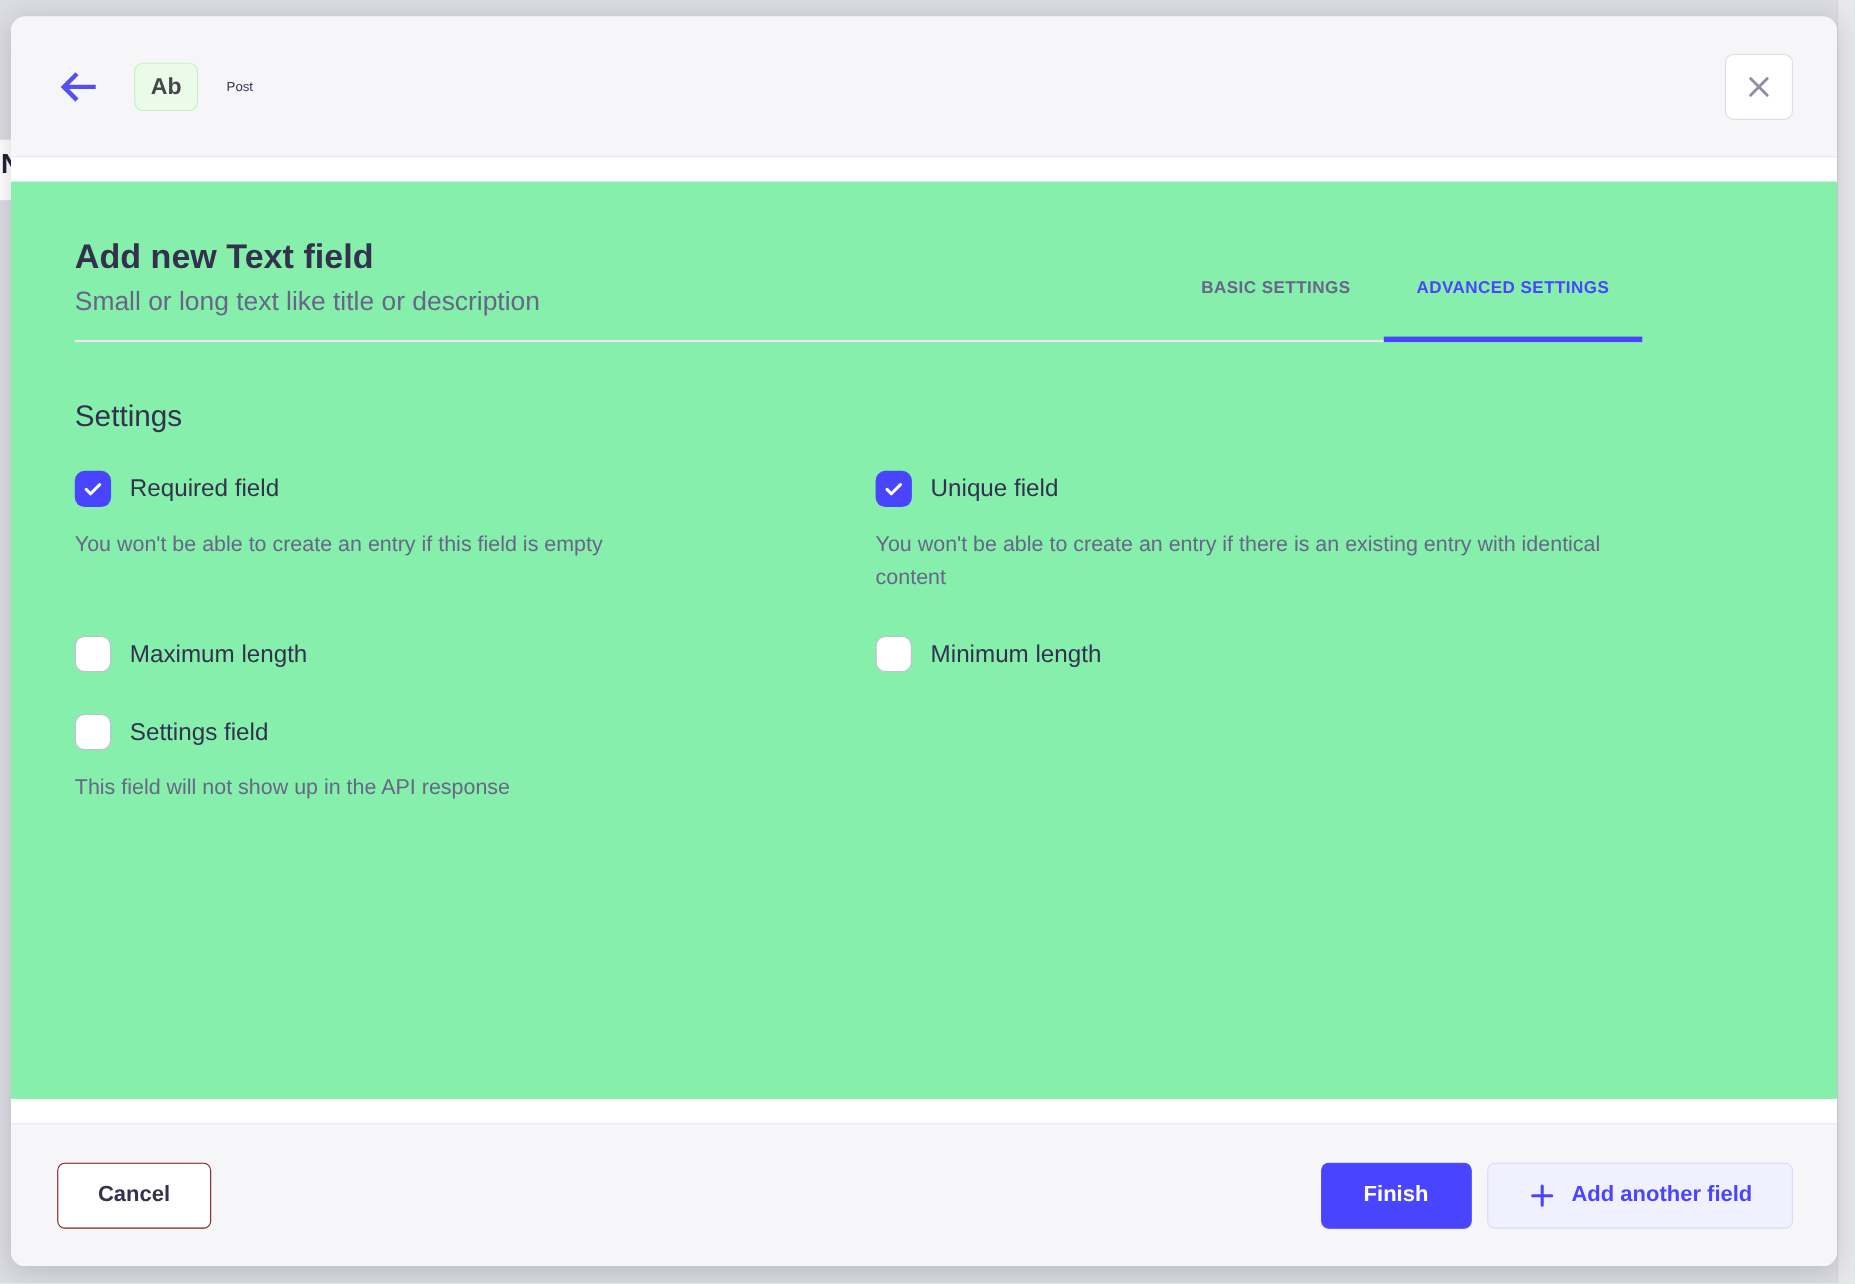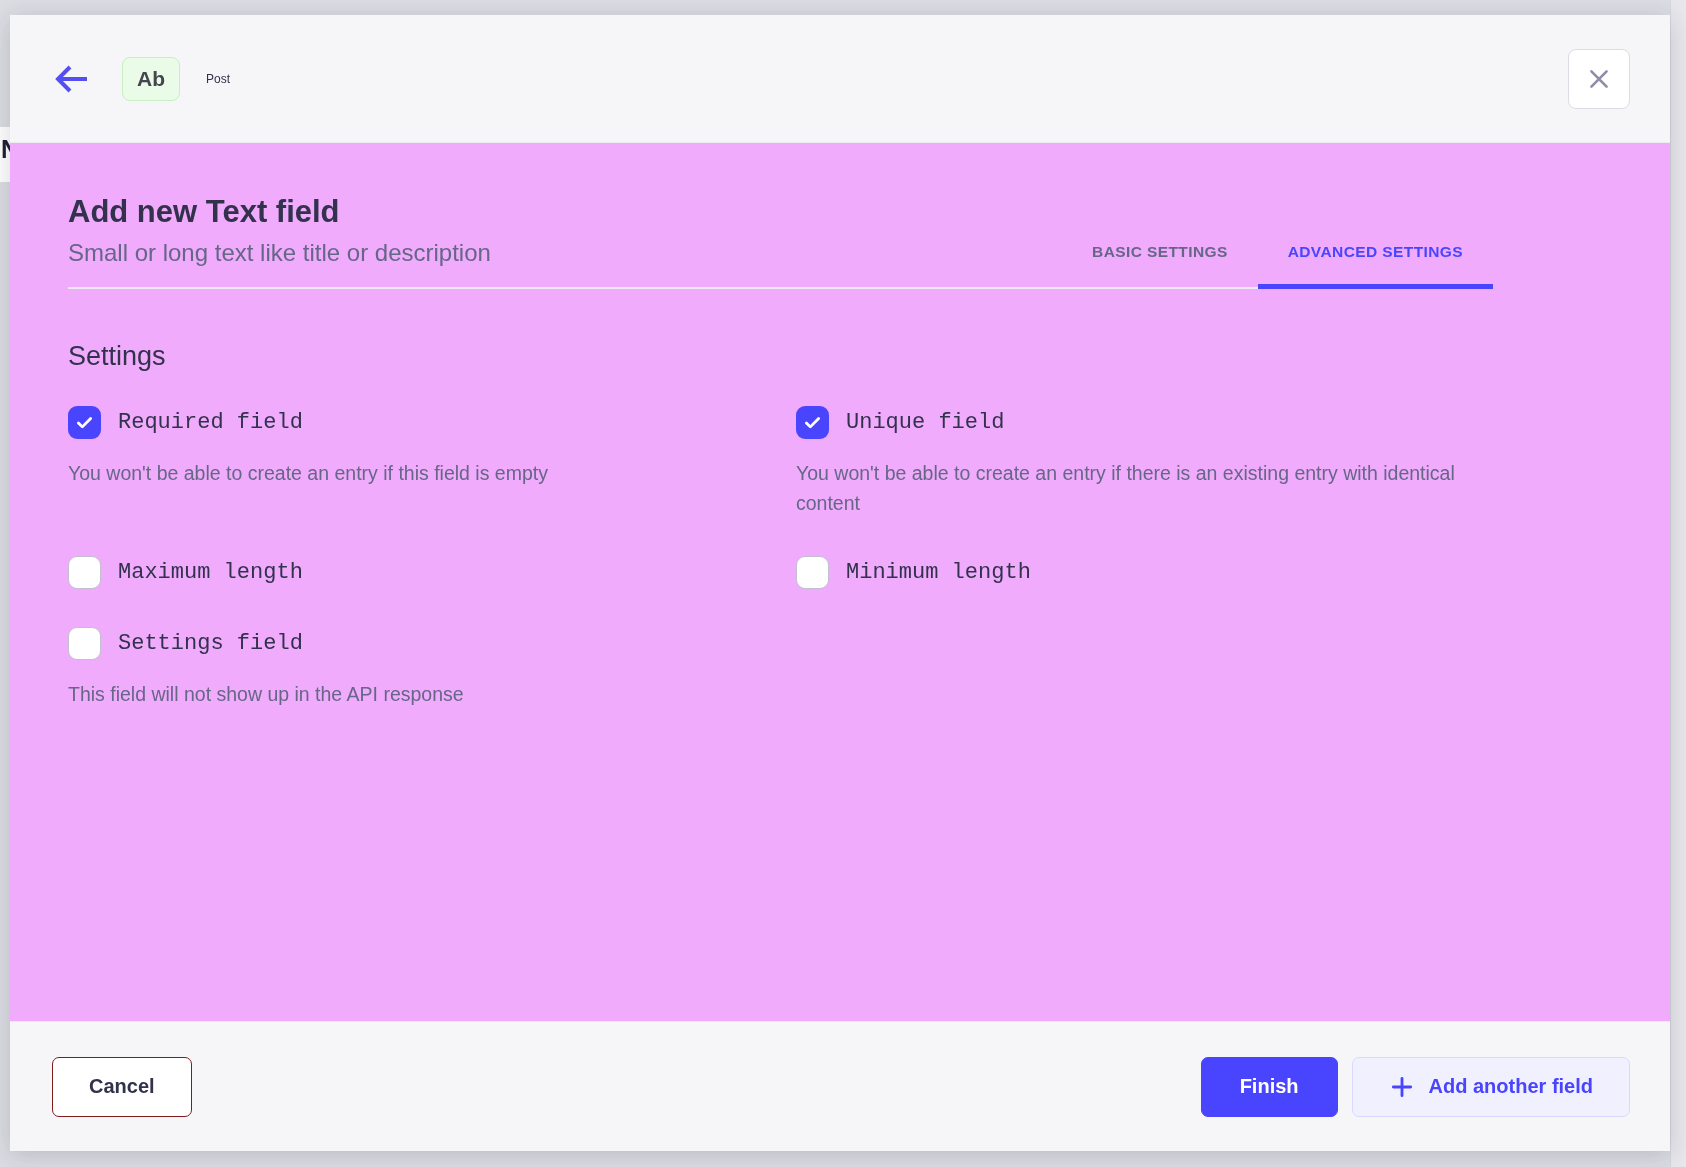--- a/index.html
+++ b/index.html
@@ -6,58 +6,58 @@
   body{font-family:"Liberation Sans",sans-serif;}
   .screen{position:relative;width:1686px;height:1167px;overflow:hidden;background:#dcdce3;}
 
   
   .bg-fragment-left{position:absolute;left:0;top:127px;width:10px;height:55px;background:#ffffff;overflow:hidden;z-index:1;}
   .bg-fragment-left span{position:absolute;left:1px;top:8px;font-weight:bold;font-size:25px;color:#1f2033;}
 
   
   .scrollbar{position:absolute;right:0;top:0;width:16px;height:100%;background:#e7e7ec;border-left:1px solid #d6d6de;box-sizing:border-box;z-index:1;}
 
-  .modal{position:absolute;left:10px;top:15px;width:1660px;height:1136px;background:#ffffff;border-radius:1px;
-         overflow:hidden;display:flex;flex-direction:column;box-shadow:0 4px 24px rgba(33,33,52,.18);z-index:2;}
+  .modal{position:absolute;left:10px;top:15px;width:1660px;height:1136px;background:#ffffff;border-radius:13px;
+         overflow:hidden;display:flex;flex-direction:column;box-shadow:0 4px 24px rgba(33,33,52,.18);z-index:2;gap:22px;}
 
   
   .modal-header{flex:none;height:128px;background:#f6f6f9;border-bottom:1px solid #eaeaef;display:flex;align-items:center;padding:0 40px;box-sizing:border-box;}
   .back-btn{width:44px;height:40px;border:none;background:transparent;padding:0;display:flex;align-items:center;justify-content:center;cursor:pointer;}
   .type-badge{margin-left:28px;width:58px;height:44px;background:#eafbe7;border:1px solid #c6f0c2;border-radius:8px;
               display:flex;align-items:center;justify-content:center;font-weight:bold;font-size:21px;color:#45464f;box-sizing:border-box;}
   .header-title{margin-left:26px;font-size:12px;color:#32324d;}
   .close-btn{margin-left:auto;width:62px;height:60px;background:#ffffff;border:1px solid #dcdce4;border-radius:8px;
              display:flex;align-items:center;justify-content:center;cursor:pointer;}
 
   
-  .modal-body{flex:1;background:#f0abfc;padding:0 177px 0 58px;box-sizing:border-box;}
+  .modal-body{flex:1;background:#86efac;padding:0 177px 0 58px;box-sizing:border-box;}
   .body-head{display:flex;justify-content:space-between;align-items:flex-end;border-bottom:2px solid #eaeaef;margin-top:50px;}
   .head-text{padding-bottom:20px;}
   .page-title{margin:0;font-size:31px;font-weight:bold;color:#32324d;line-height:1.25;}
   .page-subtitle{margin-top:7px;font-size:24px;color:#666687;}
   .tabs{display:flex;}
-  .tab{position:relative;padding:16px 30px 26px;font-size:15.5px;font-weight:bold;letter-spacing:.4px;color:#666687;
+  .tab{position:relative;padding:16px 30px 38px;font-size:15.5px;font-weight:bold;letter-spacing:.4px;color:#666687;
        background:none;border:none;cursor:pointer;font-family:inherit;}
   .tab.active{color:#4945ff;}
   .tab.active::after{content:"";position:absolute;left:0;right:0;bottom:-2px;height:5px;background:#4945ff;}
 
   
   .form-grid{display:grid;grid-template-columns:1fr 1fr;column-gap:31px;margin-top:54px;}
   .field-label{display:block;font-size:18px;font-weight:bold;color:#32324d;margin-bottom:15px;}
   .text-input{width:100%;height:70px;border:1px solid #dcdce4;border-radius:4px;box-sizing:border-box;background:#fff;
               font-family:inherit;font-size:20px;color:#32324d;padding:0 20px;outline:none;}
   .field-hint{margin-top:16px;font-size:19px;color:#666687;}
 
   .section-heading{margin:52px 0 0;font-size:27px;font-weight:500;color:#32324d;}
 
   
   .checks{margin-top:34px;}
   .check-grid-row{display:grid;grid-template-columns:1fr 1fr;column-gap:31px;}
   .check-grid-row + .check-grid-row{margin-top:38px;}
-  .check-line{display:flex;align-items:center;gap:17px;font-family:Liberation Mono, monospace;}
+  .check-line{display:flex;align-items:center;gap:17px;}
   .checkbox{width:33px;height:33px;border-radius:9px;box-sizing:border-box;display:flex;align-items:center;justify-content:center;flex:none;cursor:pointer;}
   .checkbox.checked{background:#4945ff;}
   .checkbox.unchecked{background:#fff;border:1px solid #c0c0cf;}
   .checkbox svg{display:none;width:21px;height:21px;}
   .checkbox.checked svg{display:block;}
   .check-label{font-size:22px;color:#32324d;cursor:pointer;}
   .check-desc{margin-top:19px;font-size:19.5px;color:#666687;line-height:1.55;max-width:680px;}
 
   
   .modal-footer{flex:none;height:130px;background:#f6f6f9;border-top:1px solid #eaeaef;display:flex;align-items:center;

